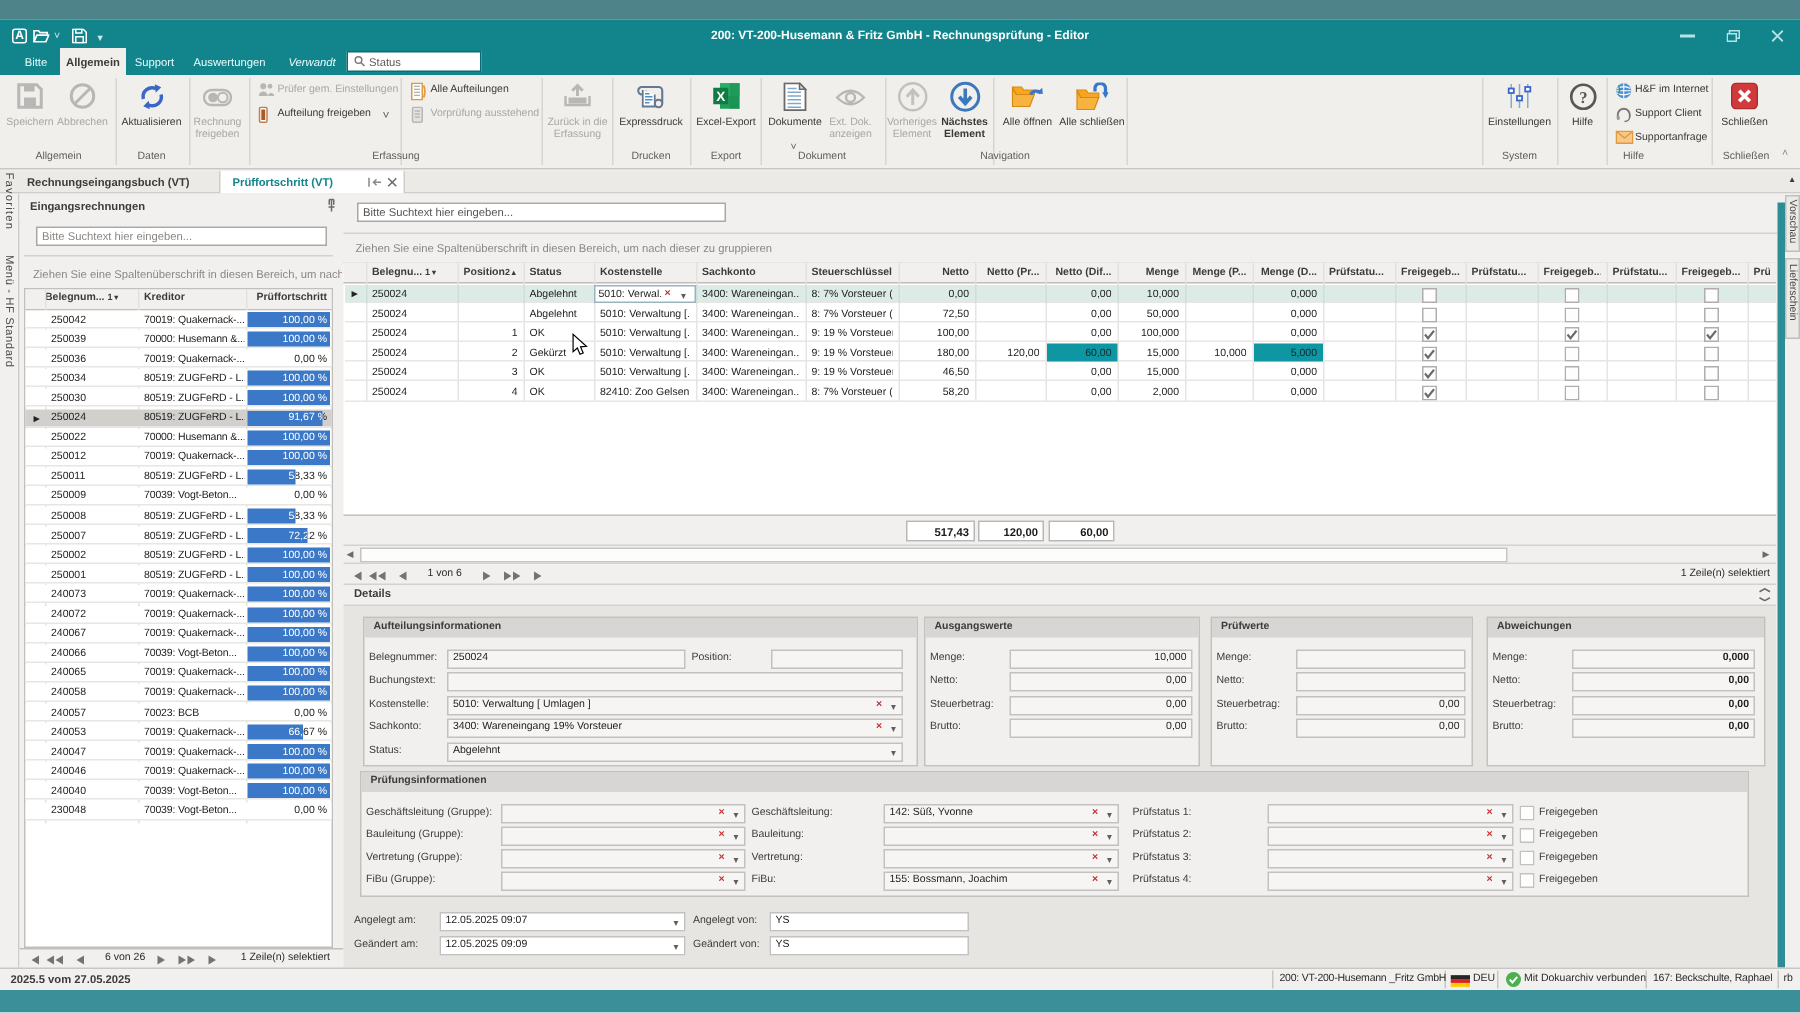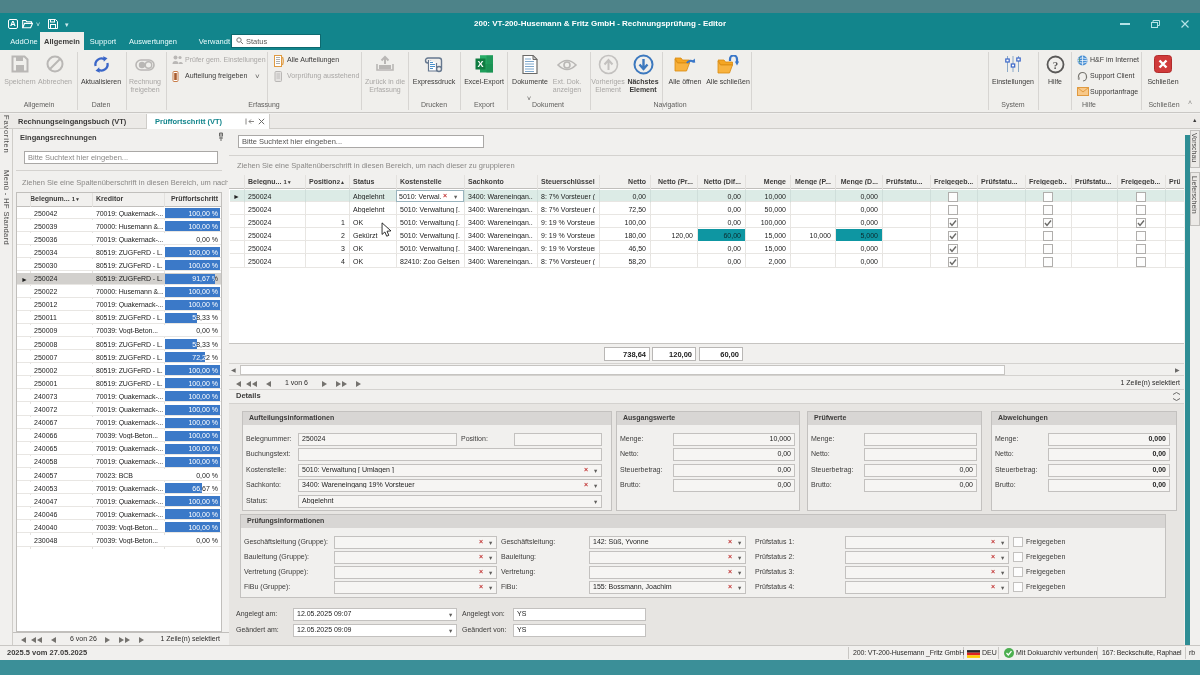--- a/index.html
+++ b/index.html
@@ -27,25 +27,25 @@
 <div class="abs" style="left:1120px;top:23px;width:10px;height:2px;background:#b5e3e6;"></div>
 <svg class="abs" style="left:1151px;top:20px" width="9" height="8" viewBox="0 0 9 8">
 <rect x="0.5" y="2.5" width="6" height="5" fill="none" stroke="#b5e3e6"></rect>
 <path d="M2 2.5 v-2 h6.5 v5 h-2" fill="none" stroke="#b5e3e6"></path>
   </svg>
 <svg class="abs" style="left:1181px;top:20px" width="8" height="8" viewBox="0 0 8 8">
 <path d="M0.5 0.5 L7.5 7.5 M7.5 0.5 L0.5 7.5" stroke="#b5e3e6" stroke-width="1.2"></path>
   </svg>
 <div class="abs" style="left:0;top:32px;width:1200px;height:18px;background:#12858c;"></div>
 <div class="abs" style="left:40px;top:32px;width:44px;height:18px;background:#f0efec;"></div>
-<div class="abs" style="left:6px;top:37px;width:36px;text-align:center;color:#eafcfd;font-size:7.5px;">AddOne</div>
+<div class="abs" style="left:6px;top:37px;width:36px;text-align:center;color:#eafcfd;font-size:7.5px;">Bitte</div>
 <div class="abs" style="left:40px;top:37px;width:44px;text-align:center;color:#3c3b3a;font-size:7.5px;font-weight:bold;">Allgemein</div>
 <div class="abs" style="left:88px;top:37px;width:30px;text-align:center;color:#eafcfd;font-size:7.5px;">Support</div>
 <div class="abs" style="left:126px;top:37px;width:54px;text-align:center;color:#eafcfd;font-size:7.5px;">Auswertungen</div>
-<div class="abs" style="left:186px;top:37px;width:44px;text-align:right;color:#eafcfd;font-size:7.5px;">Verwandt</div>
+<div class="abs" style="left:186px;top:37px;width:44px;text-align:center;color:#eafcfd;font-size:7.5px;font-style:italic;">Verwandt</div>
 <div class="abs" style="left:231px;top:34px;width:90px;height:14px;background:#fff;border:1px solid #0d6a70;"></div>
 <svg class="abs" style="left:236px;top:37px" width="8" height="8" viewBox="0 0 8 8">
 <circle cx="3" cy="3" r="2.2" fill="none" stroke="#7b7a78"></circle>
     <path d="M4.8 4.8 L7 7" stroke="#7b7a78"></path>
   </svg>
 <div class="abs" style="left:246px;top:37px;color:#5c5b59;font-size:7.5px;">Status</div>
 <div class="abs" style="left:0;top:50px;width:1200px;height:63px;background:#f0efec;border-bottom:1px solid #c9c7c4;"></div>
 <div class="abs" style="left:77px;top:52px;width:1px;height:58px;background:#d7d5d2;"></div>
 <div class="abs" style="left:126px;top:52px;width:1px;height:58px;background:#d7d5d2;"></div>
 <div class="abs" style="left:166px;top:52px;width:1px;height:58px;background:#d7d5d2;"></div>
@@ -794,21 +794,21 @@
       <rect x="0.5" y="0.5" width="9" height="9" fill="#fdfdfd" stroke="#b0aeac"></rect>
     </svg>
   </div>
 <div class="abs" style="left:1136px;top:257.0px;">
     <svg width="10" height="10" viewBox="0 0 10 10">
       <rect x="0.5" y="0.5" width="9" height="9" fill="#fdfdfd" stroke="#b0aeac"></rect>
     </svg>
   </div>
 <div class="abs" style="left:229px;top:343px;width:955px;height:21px;background:#f1f0ee;border-top:1px solid #c6c4c1;border-bottom:1px solid #d4d2cf;"></div>
 <div class="abs" style="left:604px;top:347px;width:46px;height:14px;background:#fff;border:1px solid #b9b7b5;"></div>
-<div class="abs" style="left:604px;top:350px;width:42px;text-align:right;font-size:7.5px;font-weight:bold;color:#1c1c1c;">738,64</div>
+<div class="abs" style="left:604px;top:350px;width:42px;text-align:right;font-size:7.5px;font-weight:bold;color:#1c1c1c;">517,43</div>
 <div class="abs" style="left:652px;top:347px;width:44px;height:14px;background:#fff;border:1px solid #b9b7b5;"></div>
 <div class="abs" style="left:652px;top:350px;width:40px;text-align:right;font-size:7.5px;font-weight:bold;color:#1c1c1c;">120,00</div>
 <div class="abs" style="left:699px;top:347px;width:44px;height:14px;background:#fff;border:1px solid #b9b7b5;"></div>
 <div class="abs" style="left:699px;top:350px;width:40px;text-align:right;font-size:7.5px;font-weight:bold;color:#1c1c1c;">60,00</div>
 <div class="abs" style="left:229px;top:364px;width:955px;height:12px;background:#f1f0ee;border-bottom:1px solid #d4d2cf;"></div>
 <div class="abs" style="left:231px;top:366px;width:8px;height:8px;color:#6b6a68;font-size:6px;line-height:8px;">◀</div>
 <div class="abs" style="left:240px;top:365px;width:765px;height:10px;background:#fdfdfd;border:1px solid #c6c4c1;"></div>
 <div class="abs" style="left:1175px;top:366px;width:8px;height:8px;color:#6b6a68;font-size:6px;line-height:8px;">▶</div>
 <svg class="abs" style="left:233px;top:380px" width="46" height="8" viewBox="0 0 46 8">
     <path d="M1 1 v6 M8 1 L3 4 L8 7 z" fill="#75736f" stroke="none"></path>

